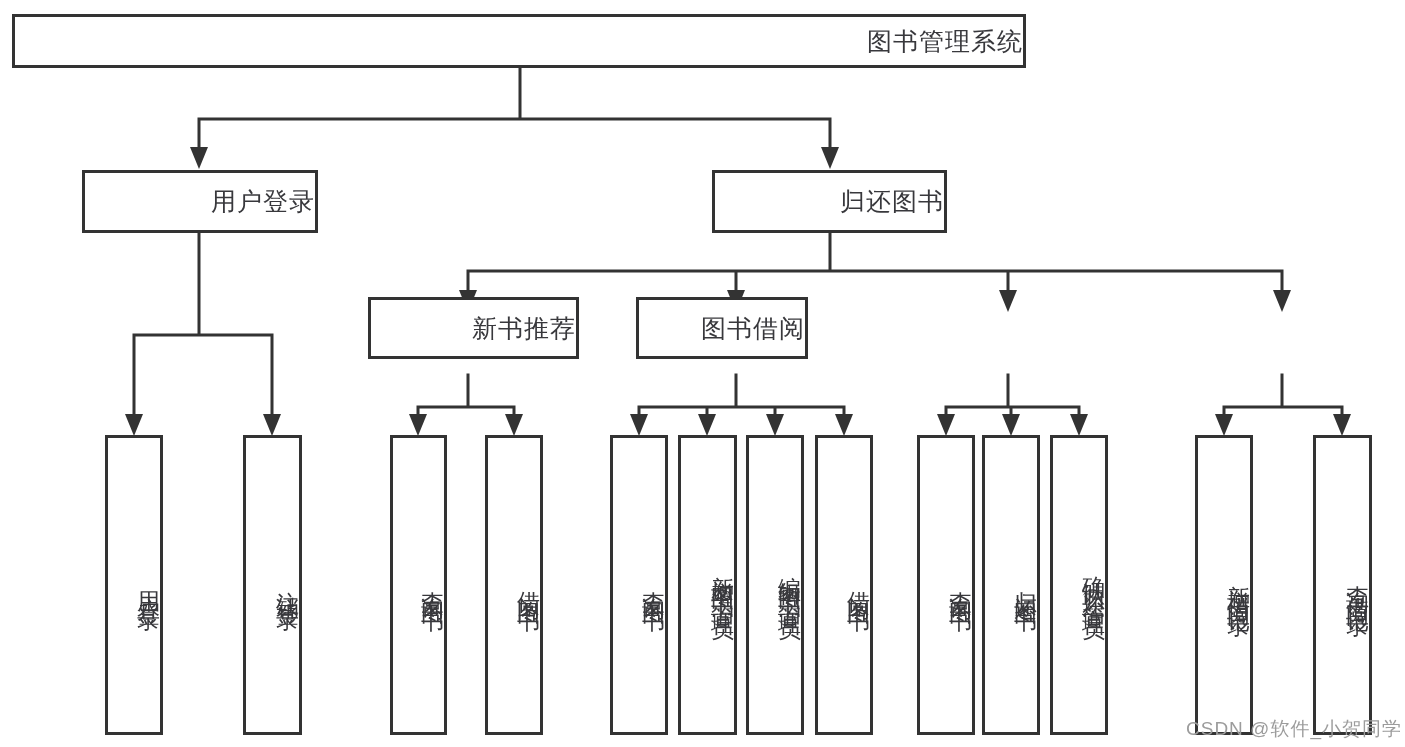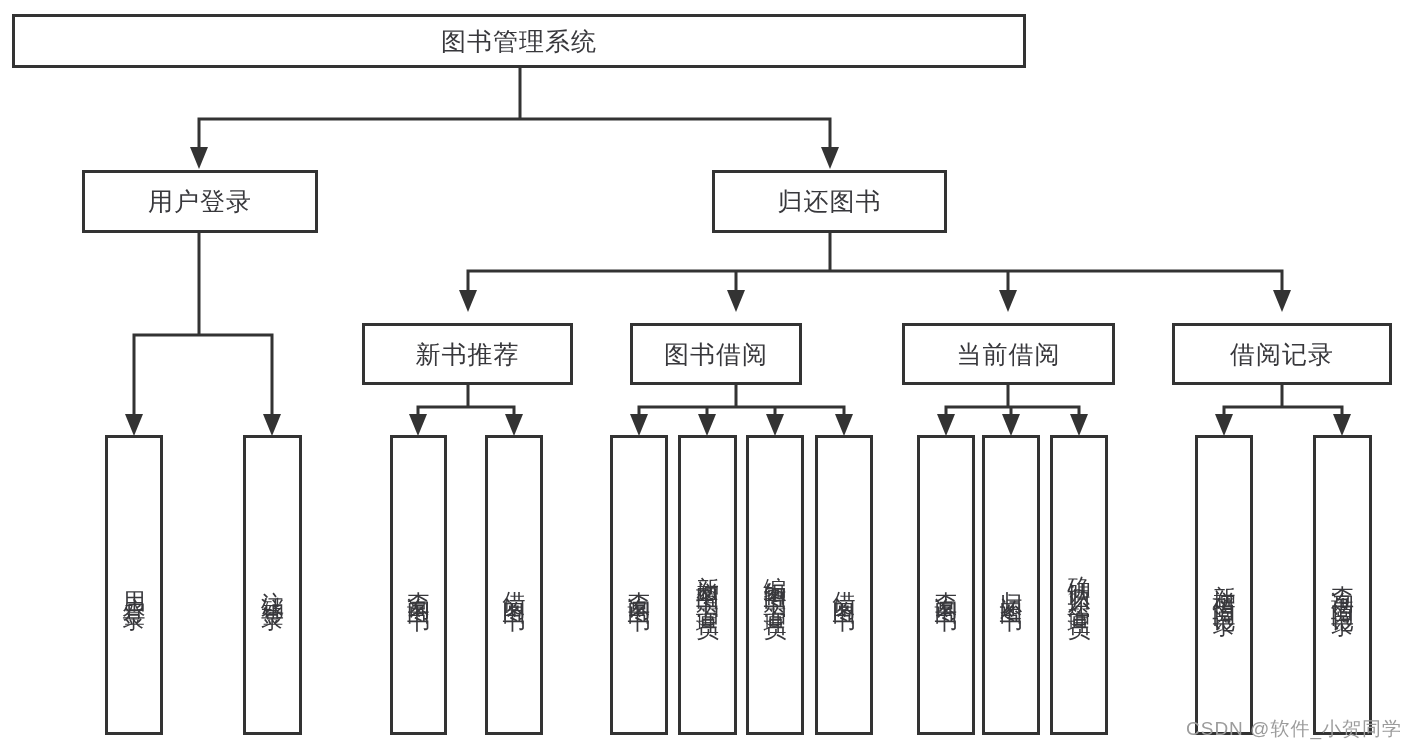--- a/index.html
+++ b/index.html
@@ -22,40 +22,40 @@
     width: 1405px;
     height: 747px;
   }
   .node {
     position: absolute;
     box-sizing: border-box;
     background: #ffffff;
     border: 3px solid #333333;
     display: flex;
     align-items: center;
-    justify-content: center;
+    justify-content: flex-end;
     color: #38383c;
   }
   .h-label {
     font-size: 25px;
     letter-spacing: 1px;
     white-space: nowrap;
   }
   .v-label {
     writing-mode: vertical-rl;
     text-orientation: mixed;
     font-size: 23px;
     letter-spacing: 6px;
     line-height: 1;
     white-space: nowrap;
   }
   .root   { left: 12px;  top: 14px;  width: 1014px; height: 54px; }
   .l2-a   { left: 82px;  top: 170px; width: 236px;  height: 63px; }
   .l2-b   { left: 712px; top: 170px; width: 235px;  height: 63px; }
-  .l3     { top: 323px;  height: 62px; }
+  .l3     { top: 297px;  height: 62px; margin-left: 6px; }
   .l3-a   { left: 362px;  width: 211px; }
   .l3-b   { left: 630px;  width: 172px; }
   .l3-c   { left: 902px;  width: 213px; }
   .l3-d   { left: 1172px; width: 220px; }
   .leaf   { top: 435px; height: 300px; }
   .lf-1  { left: 105px;  width: 58px; }
   .lf-2  { left: 243px;  width: 59px; }
   .lf-3  { left: 390px;  width: 57px; }
   .lf-4  { left: 485px;  width: 58px; }
   .lf-5  { left: 610px;  width: 58px; }
@@ -127,26 +127,20 @@
   <div class="node l2-b">
     <span class="h-label">归还图书</span>
   </div>
 
   <div class="node l3 l3-a">
     <span class="h-label">新书推荐</span>
   </div>
   <div class="node l3 l3-b">
     <span class="h-label">图书借阅</span>
   </div>
-  <div class="node l3 l3-c">
-    <span class="h-label">当前借阅</span>
-  </div>
-  <div class="node l3 l3-d">
-    <span class="h-label">借阅记录</span>
-  </div>
 
   <div class="node leaf lf-1">
     <span class="v-label">用户登录</span>
   </div>
   <div class="node leaf lf-2">
     <span class="v-label">注销登录</span>
   </div>
   <div class="node leaf lf-3">
     <span class="v-label">查询图书</span>
   </div>

